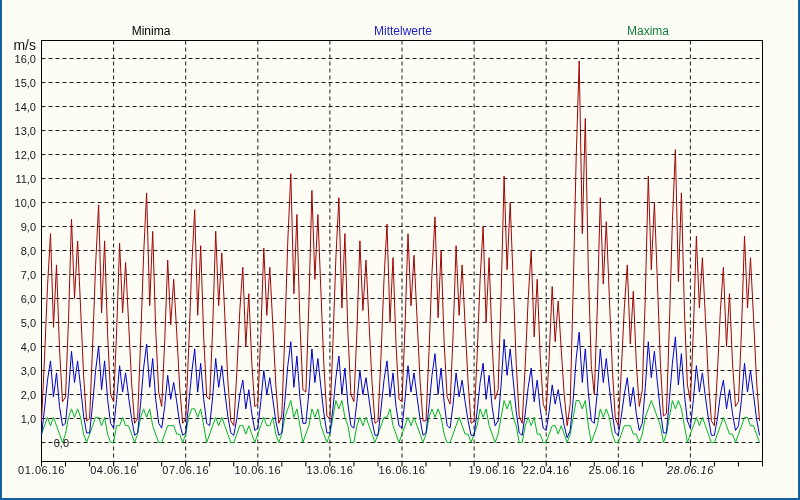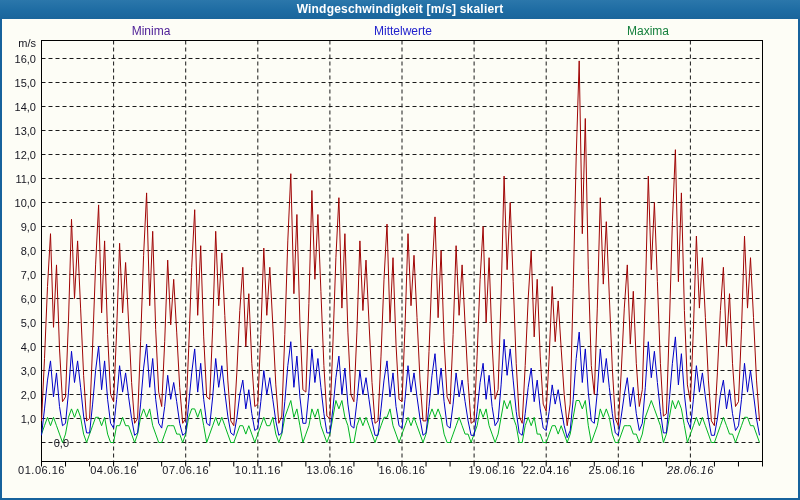--- a/index.html
+++ b/index.html
@@ -9,37 +9,34 @@
     background:#fdfdf6;}
   #titlebar{position:absolute;left:-2px;top:0;width:800px;height:19px;
     background:linear-gradient(180deg,#2b77ab 0%,#1e6ca3 55%,#1a659b 100%);
     color:#ffffff;font-size:12px;font-weight:bold;text-align:center;line-height:19px;
     letter-spacing:0.2px;}
   .lg{position:absolute;top:24px;transform:translateX(-50%);font-size:12px;font-weight:normal;
     white-space:nowrap;}
   #lg-min{left:149px;}
   #lg-mit{left:401px;}
   #lg-max{left:646px;}
-  #ylabel{position:absolute;left:0;top:37px;width:34px;text-align:right;font-size:11px;color:#15151f;}
+  #ylabel{position:absolute;left:0;top:37px;width:34px;text-align:right;font-size:14px;color:#15151f;}
   #plot-svg{position:absolute;left:0;top:0;width:800px;height:500px;}
   .ytick{position:absolute;left:0;width:34px;text-align:right;font-size:11px;color:#15151f;
     height:14px;line-height:14px;}
   .xtick{position:absolute;top:464px;transform:translateX(-50%);font-size:11px;color:#15151f;
     white-space:nowrap;letter-spacing:0.5px;}
 </style>
 </head>
 <body>
 
 <div id="window">
-  <div id="titlebar">
-    <span>Windgeschwindigkeit [m/s] skaliert</span>
-  </div>
 
   <div>
-    <span class="lg" id="lg-min" style="color: #4c1d95;">Minima</span>
+    <span class="lg" id="lg-min" style="color: #000000;">Minima</span>
     <span class="lg" id="lg-mit" style="color: rgb(33, 33, 205);">Mittelwerte</span>
     <span class="lg" id="lg-max" style="color: #15803d;">Maxima</span>
   </div>
 
   <span id="ylabel">m/s</span>
 
   <svg id="plot-svg" viewBox="0 0 800 500" xmlns="http://www.w3.org/2000/svg">
       <line x1="39.5" y1="442.5" x2="760.5" y2="442.5" stroke="#1a1a1a" stroke-width="1" stroke-dasharray="4 3"></line>
       <line x1="39.5" y1="418.5" x2="760.5" y2="418.5" stroke="#1a1a1a" stroke-width="1" stroke-dasharray="4 3"></line>
       <line x1="39.5" y1="394.5" x2="760.5" y2="394.5" stroke="#1a1a1a" stroke-width="1" stroke-dasharray="4 3"></line>
@@ -119,21 +116,21 @@
       <div class="ytick" style="top: 339.5px;">4,0</div>
       <div class="ytick" style="top: 363.5px;">3,0</div>
       <div class="ytick" style="top: 387.5px;">2,0</div>
       <div class="ytick" style="top: 411.5px;">1,0</div>
       <div class="ytick" style="top: 435.5px; padding-left: 33px;">0,0</div>
     </div>
   <div id="xticks">
       <div class="xtick" style="left: 39.5px;">01.06.16</div>
       <div class="xtick" style="left: 111.6px;">04.06.16</div>
       <div class="xtick" style="left: 183.7px;">07.06.16</div>
-      <div class="xtick" style="left: 255.8px;">10.11.16</div>
+      <div class="xtick" style="left: 255.8px;">10.06.16</div>
       <div class="xtick" style="left: 327.9px;">13.06.16</div>
       <div class="xtick" style="left: 400px;">16.06.16</div>
       <div class="xtick" style="left: 490px;">19.06.16</div>
       <div class="xtick" style="left: 544.2px;">22.04.16</div>
       <div class="xtick" style="left: 610px;">25.06.16</div>
       <div class="xtick" style="left: 688.4px; font-style: italic;">28.06.16</div>
     </div>
 </div>
 
 </body></html>

